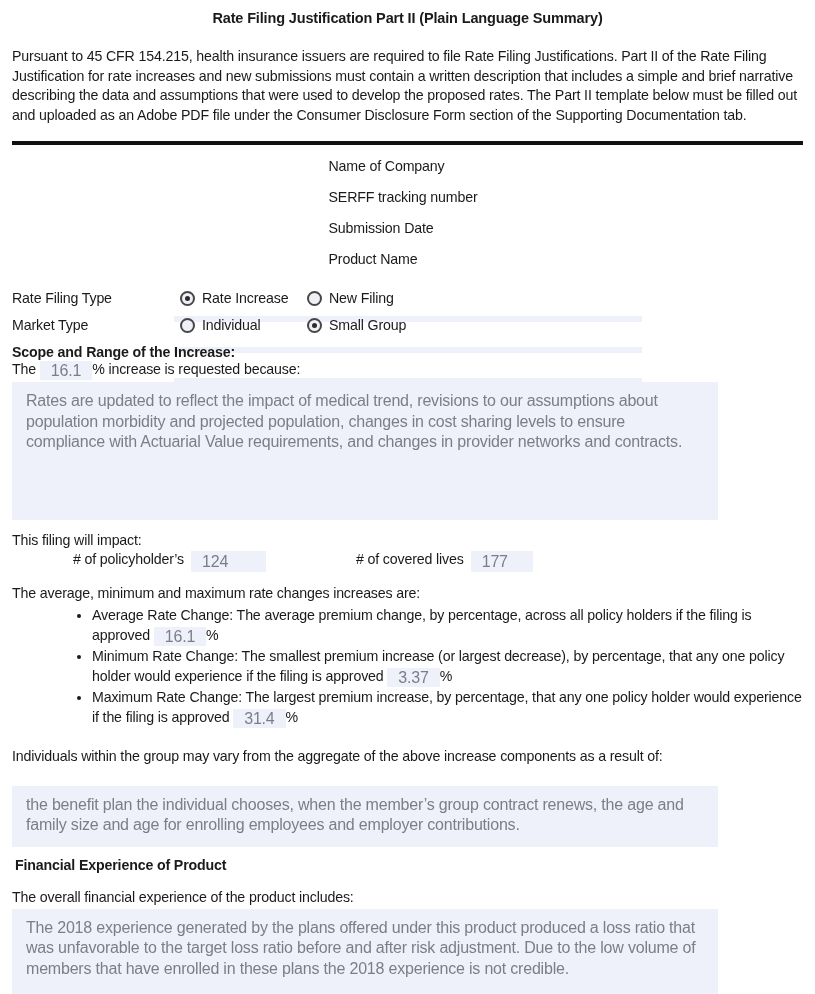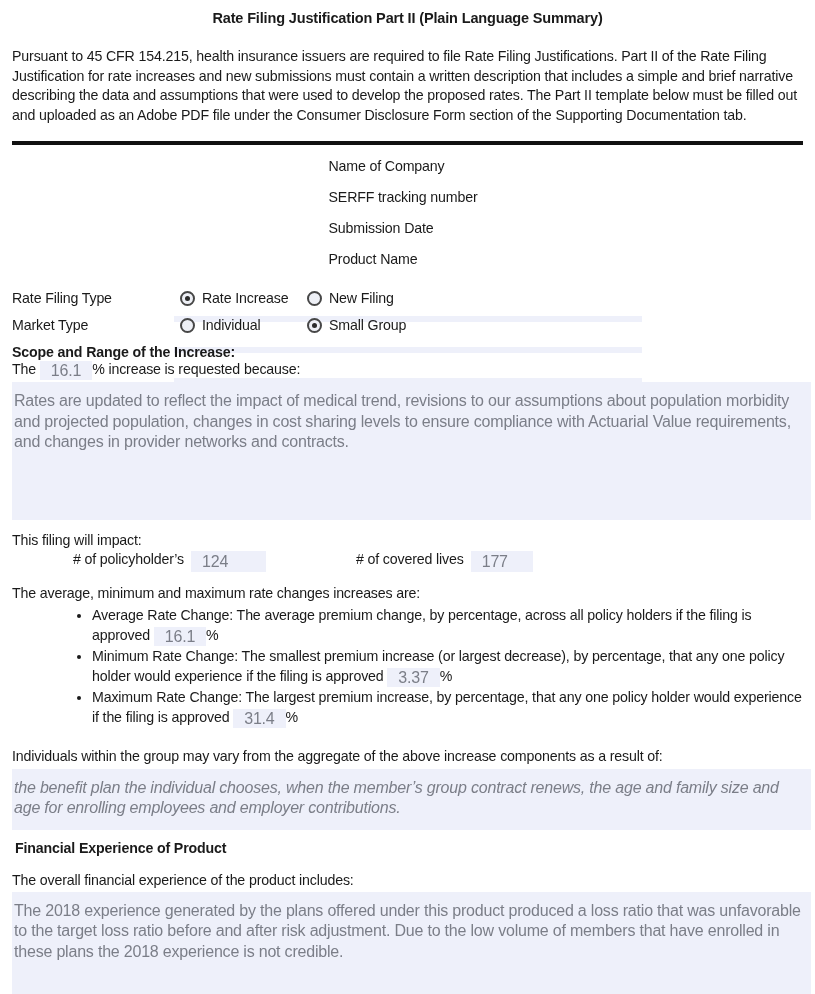--- a/index.html
+++ b/index.html
@@ -87,25 +87,25 @@
     padding: 0 11px;
     vertical-align: -2px;
   }
 
   .bigbox {
     background: #eef0fa;
     color: #7b7e88;
     font-size: 16px;
     letter-spacing: -0.2px;
     line-height: 20.5px;
-    padding: 9px 2px;
-    width: 799px;
+    padding: 9px 14px;
+    width: 706px;
   }
   .bigbox.reason { margin-top: 2px; height: 138px; }
-  .bigbox.variation-box { margin-top: 5px; height: 61px; font-style: italic; }
+  .bigbox.variation-box { margin-top: 22px; height: 61px; }
   .bigbox.financial-box { margin-top: 4px; height: 110px; }
 
   .impact-intro { margin-top: 12px; font-size: 14.2px; }
   .impact-line { margin-top: 3px; margin-left: 61px; display: flex; align-items: flex-start; font-size: 14.2px; }
   .impact-field { height: 21px; line-height: 21px; }
   .impact-field.policyholders { width: 75px; margin-left: 7px; }
   .impact-field.covered { width: 62px; margin-left: 7px; }
   .impact-gap { width: 90px; flex: 0 0 90px; }
 
   .ratechanges-intro { margin-top: 13px; font-size: 14.2px; }

